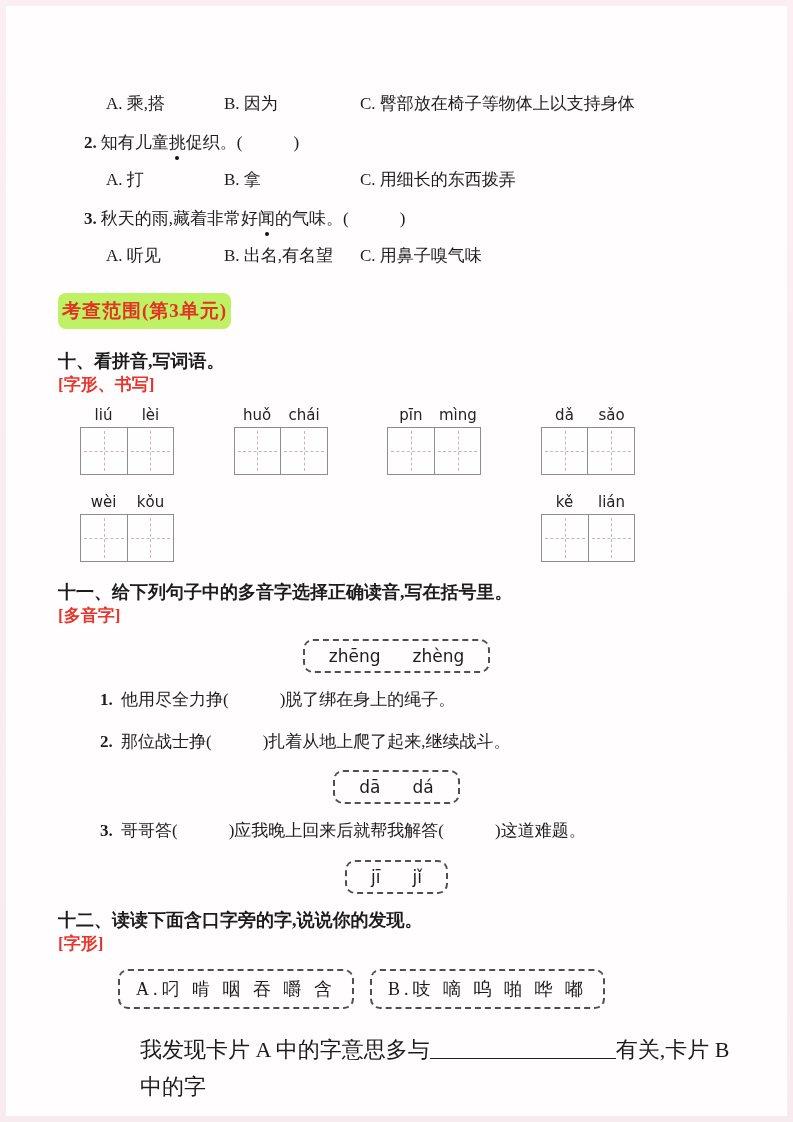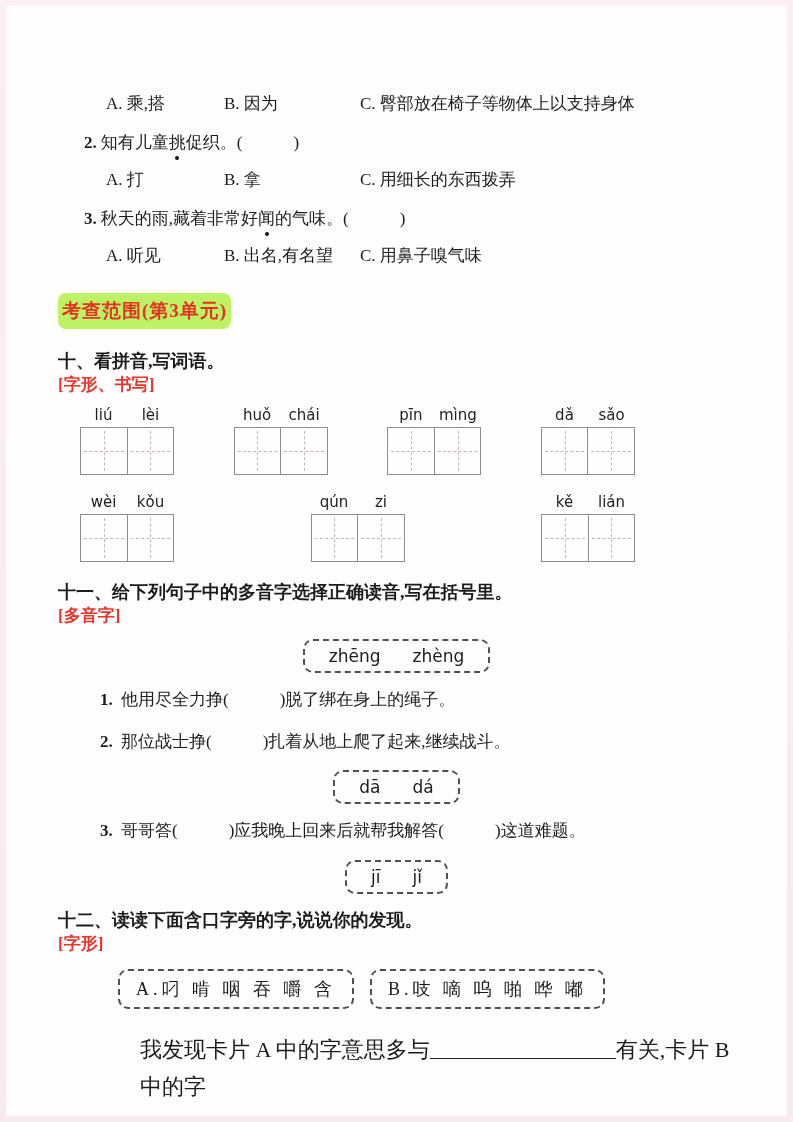--- a/index.html
+++ b/index.html
@@ -169,30 +169,20 @@
           <span>wèi</span>
           <span>kǒu</span>
         </div>
       <div class="grid2">
           <div class="cell"></div>
           <div class="cell"></div>
         </div>
     </div>
     <div class="py-group">
       <div class="py-labels">
-          <span>qún</span>
-          <span>zi</span>
-        </div>
-      <div class="grid2">
-          <div class="cell"></div>
-          <div class="cell"></div>
-        </div>
-    </div>
-    <div class="py-group">
-      <div class="py-labels">
           <span>kě</span>
           <span>lián</span>
         </div>
       <div class="grid2">
           <div class="cell"></div>
           <div class="cell"></div>
         </div>
     </div>
   </div>
 

